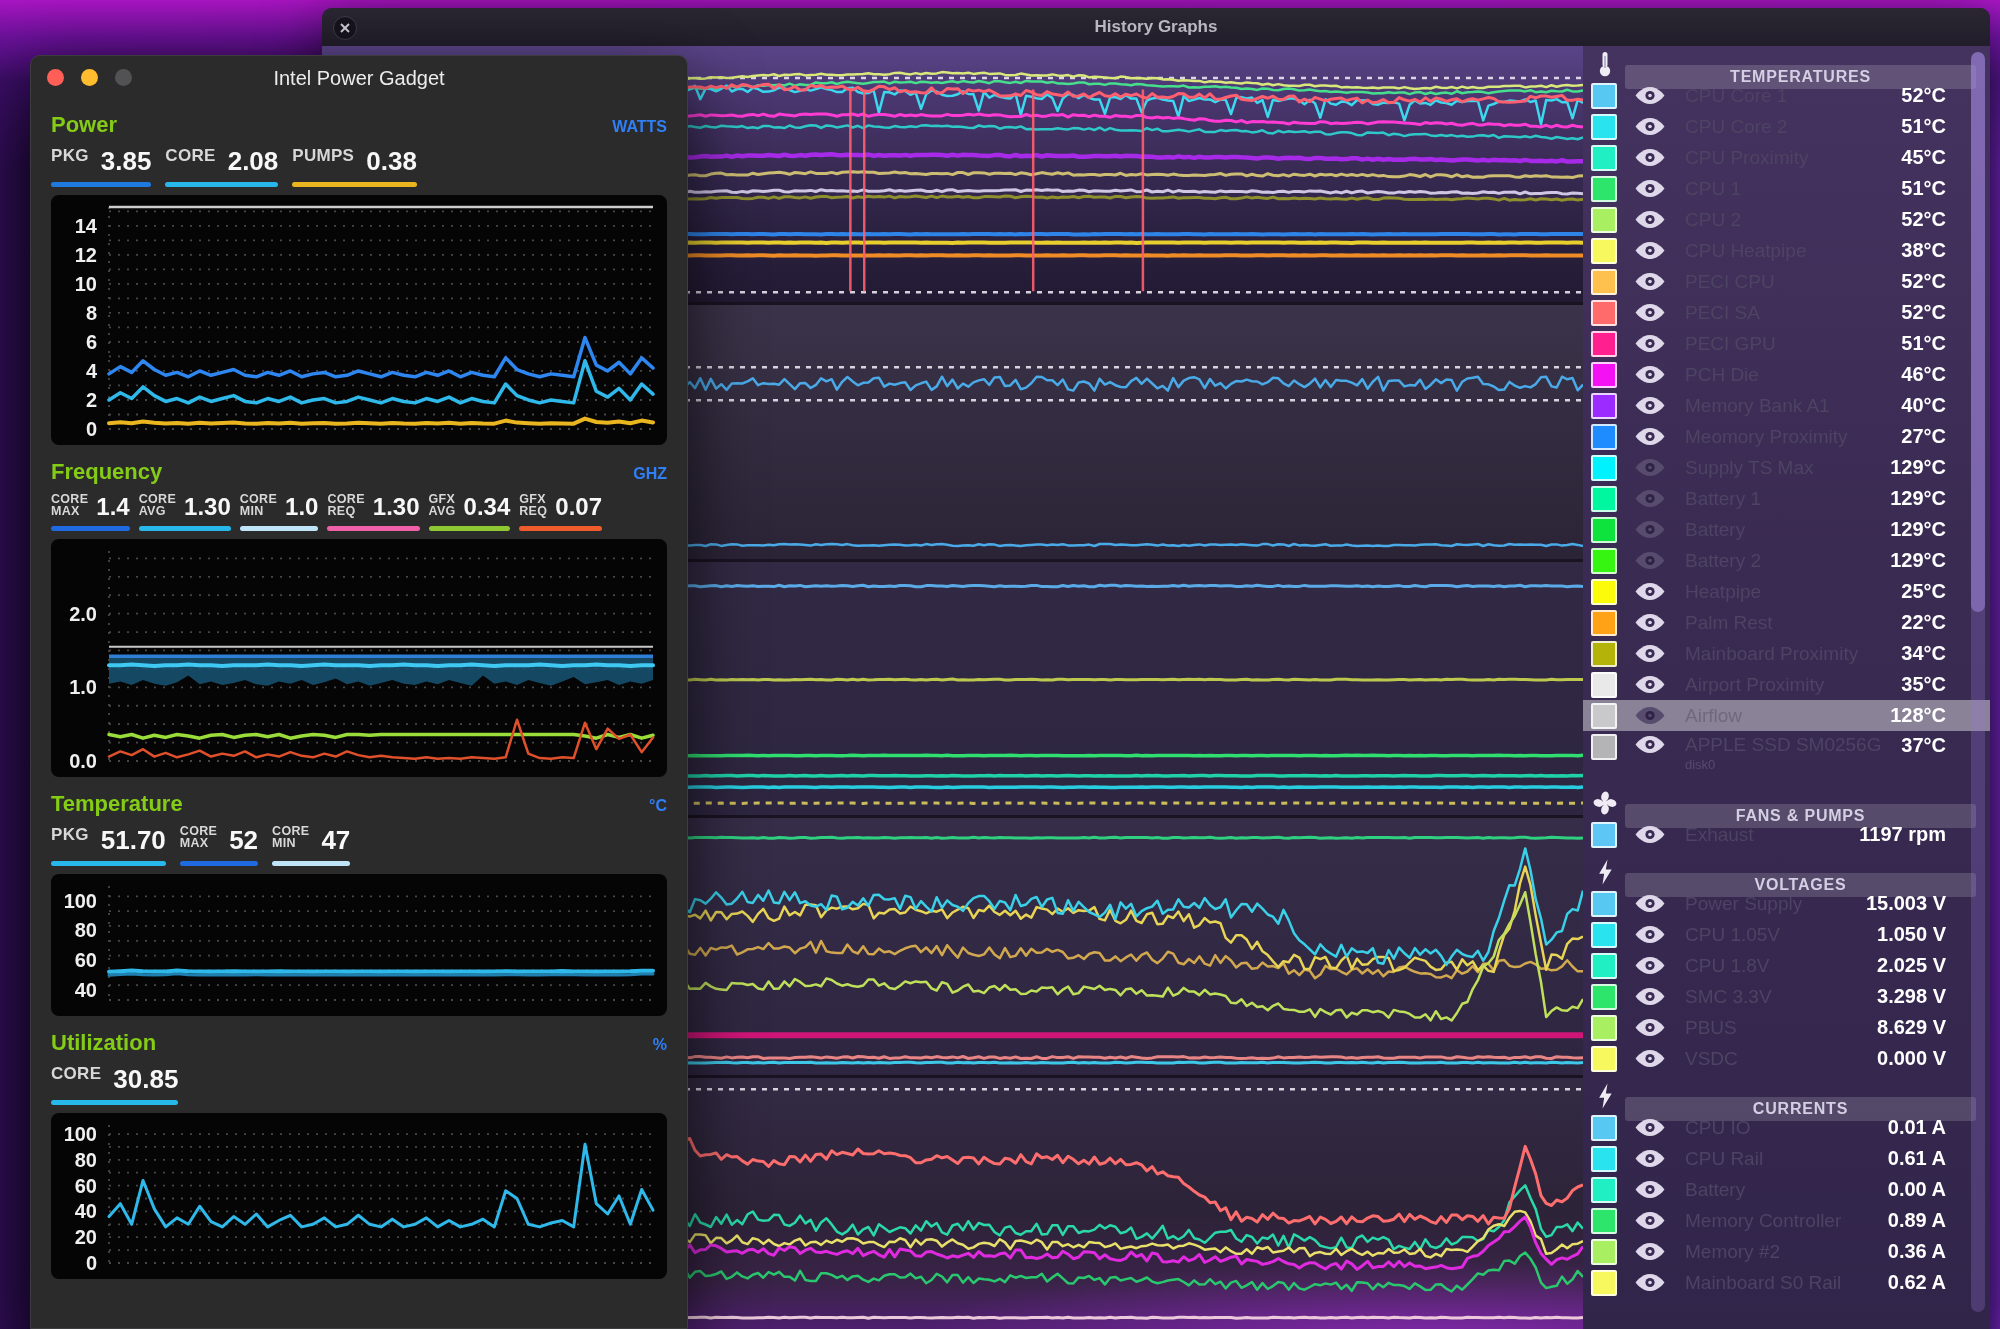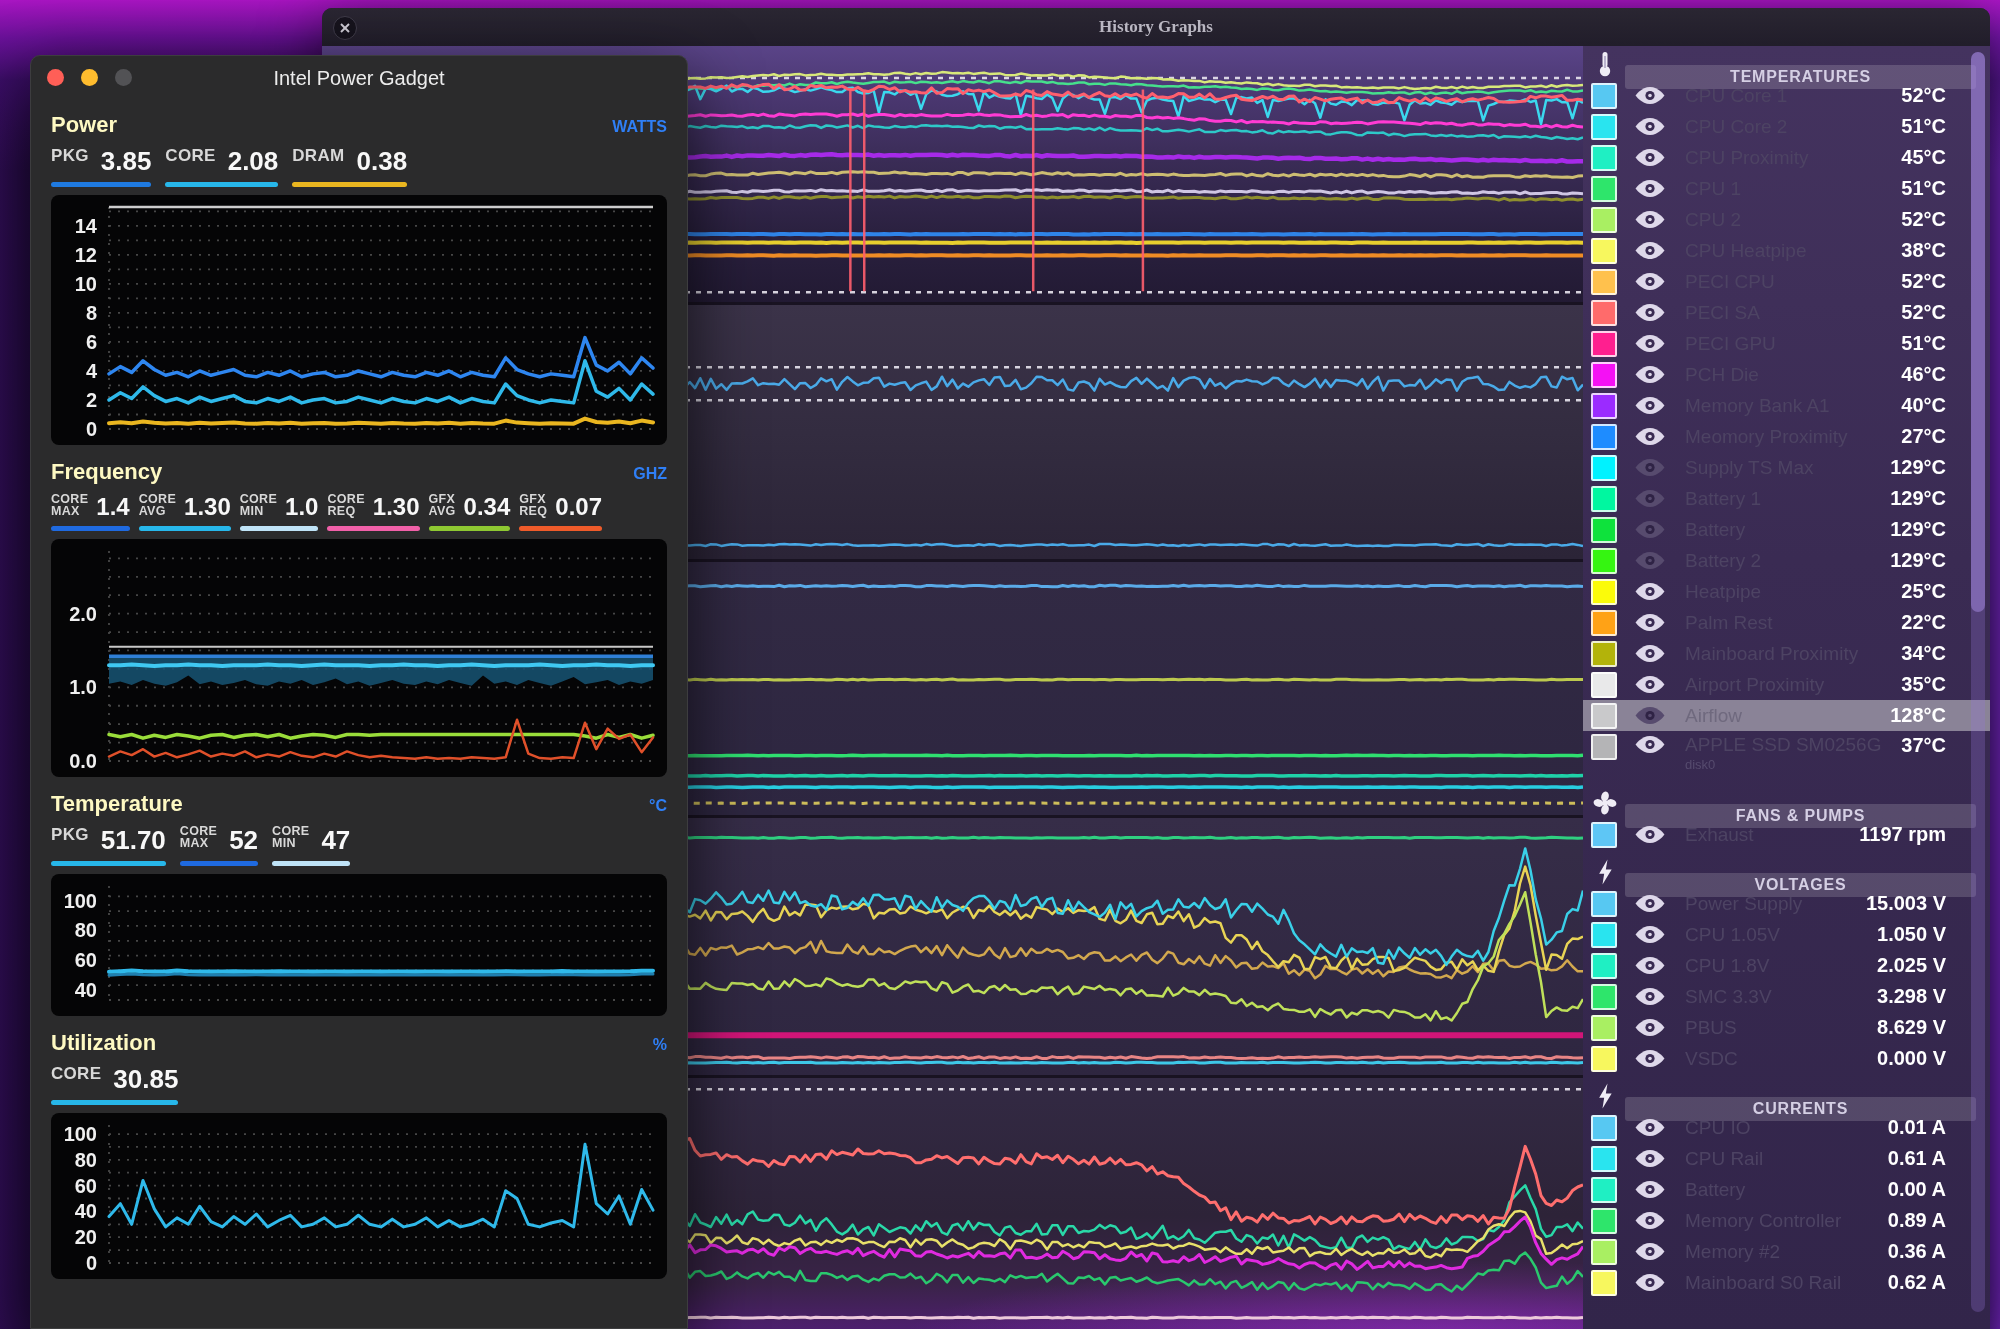--- a/index.html
+++ b/index.html
@@ -7,21 +7,21 @@
     width:2000px;height:1329px;position:relative;overflow:hidden;
     font-family:"Liberation Sans", sans-serif;
     background:
       linear-gradient(180deg, rgba(175,22,200,.95) 0px, rgba(120,18,170,.8) 38px, rgba(70,14,120,.55) 80px, rgba(25,9,45,0) 170px),
       linear-gradient(90deg, #2e0d52 0px, #1b0936 60px, #140726 300px, #10051f 900px, #2a0d55 1960px, #6a22b0 2000px);
   }
   
   .hg-window{position:absolute;left:322px;top:8px;width:1668px;height:1321px;
     background:#262130;border-radius:10px 10px 0 0;box-shadow:0 18px 60px rgba(0,0,0,.65);}
   .hg-titlebar{position:relative;height:38px;background:linear-gradient(180deg,#2a2632,#211d2a);
-    border-radius:10px 10px 0 0;border-bottom:1px solid #14111c;font-family:Liberation Serif, serif;}
+    border-radius:10px 10px 0 0;border-bottom:1px solid #14111c;}
   .hg-title{position:absolute;left:0;right:0;top:0;height:38px;line-height:38px;text-align:center;
     color:#bab7c2;font-size:17px;font-weight:bold;}
   .hg-close{position:absolute;left:11px;top:8px;width:22px;height:22px;border-radius:50%;
     background:#16131d;border:1px solid #403c4a;display:flex;align-items:center;justify-content:center;}
   .hg-content{position:absolute;top:38px;left:0;right:0;bottom:0;display:flex;}
   .hg-graphs{width:1261px;height:100%;display:flex;flex-direction:column;}
   .hpanel{position:relative;width:1261px;border-bottom:3px solid #191322;}
   .hpanel svg{position:absolute;inset:0;}
   .hpanel:nth-of-type(1){height:256px;background:linear-gradient(180deg,#5a4488 0%,#4a3770 20%,#3a2c56 45%,#2b2140 72%,#221a33 100%);}
   .hpanel:nth-of-type(2){height:254px;background:linear-gradient(180deg,#3b3349 0%,#332c40 50%,#2b2437 100%);}
@@ -58,21 +58,21 @@
   .ipg-titlebar{position:relative;height:42px;}
   .ipg-title{position:absolute;left:0;right:0;top:0;height:42px;line-height:44px;text-align:center;
     color:#ececec;font-size:20px;font-weight:normal;}
   .tl{position:absolute;top:13px;width:17px;height:17px;border-radius:50%;}
   .tl.red{left:16px;background:#ff5f57;}
   .tl.yellow{left:50px;background:#febc2e;}
   .tl.gray{left:84px;background:#525255;}
   .ipg-body{padding:0 20px;}
   .ipg-section{margin-top:14px;}
   .sec-head{display:flex;justify-content:space-between;align-items:baseline;height:30px;}
-  .sec-title{color:#fef9c3;font-size:22px;font-weight:bold;}
+  .sec-title{color:#84cc16;font-size:22px;font-weight:bold;}
   .sec-unit{color:#2f7ff6;font-size:16px;font-weight:bold;}
   .stats{display:flex;gap:14px;margin-top:4px;}
   .stats[data-key="frequency"]{gap:9px;}
   .stat{flex:0 0 auto;}
   .stat-top{display:flex;align-items:flex-start;}
   .stat-label{color:#d8d8d8;font-weight:bold;font-size:17px;letter-spacing:.3px;}
   .stat-label.two{font-size:12.5px;line-height:12px;}
   .stat-label.two span{display:block;}
   .stat-value{color:#f8f8f8;font-size:26px;font-weight:bold;margin-left:12px;}
   .stats[data-key="frequency"] .stat-value{font-size:24px;margin-left:8px;}
@@ -665,21 +665,21 @@
           </div>
           <div class="stat">
             <div class="stat-top">
               <span class="stat-label">CORE</span>
               <span class="stat-value">2.08</span>
             </div>
             <div class="stat-bar" style="background: rgb(39, 183, 234);"></div>
           </div>
           <div class="stat">
             <div class="stat-top">
-              <span class="stat-label">DRAM</span>
+              <span class="stat-label">PUMPS</span>
               <span class="stat-value">0.38</span>
             </div>
             <div class="stat-bar" style="background: rgb(234, 182, 32);"></div>
           </div>
         </div>
       <div class="ipg-chart ch-power">
           <svg width="616" height="250" viewBox="0 0 616 250">
             <line x1="58" y1="234" x2="602" y2="234" stroke="#474747" stroke-width="1.8" stroke-dasharray="2 7"></line>
             <line x1="58" y1="219.49019607843138" x2="602" y2="219.49019607843138" stroke="#474747" stroke-width="1.8" stroke-dasharray="2 7"></line>
             <line x1="58" y1="204.98039215686276" x2="602" y2="204.98039215686276" stroke="#474747" stroke-width="1.8" stroke-dasharray="2 7"></line>

